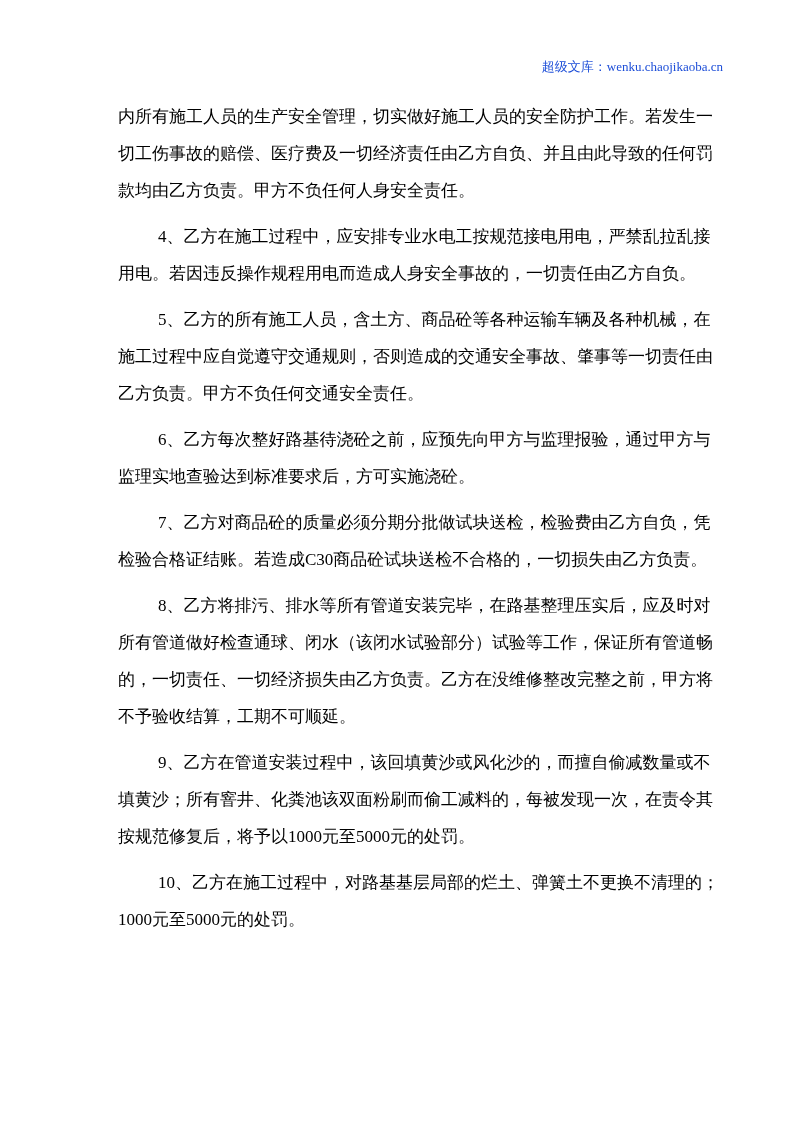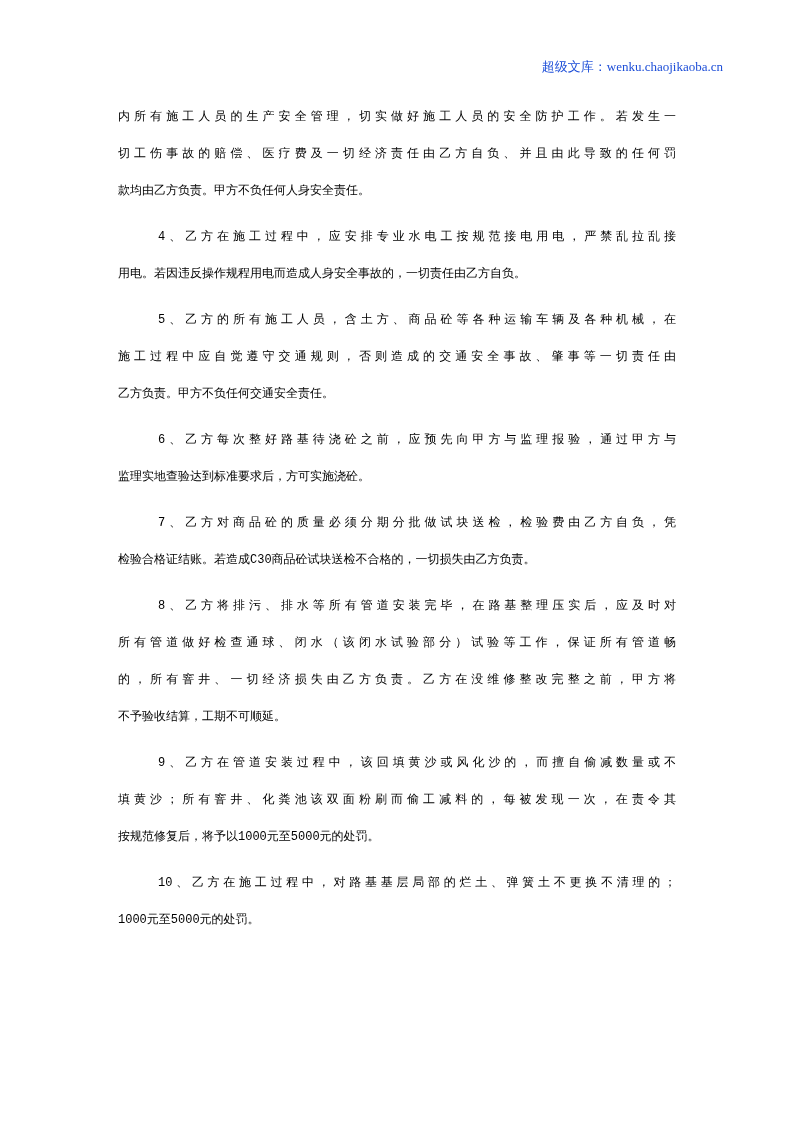--- a/index.html
+++ b/index.html
@@ -1,22 +1,22 @@
 <!DOCTYPE html>
 <html><head>
 <meta charset="utf-8">
 <style>
   html, body { margin: 0; padding: 0; background: #ffffff; }
   body { width: 793px; height: 1122px; position: relative; overflow: hidden;
          font-family: "Liberation Serif", "DejaVu Serif", serif; color: #000; }
   .header { position: absolute; top: 58px; right: 70px; font-size: 13px; color: #1d4ed8; }
   .content { position: absolute; left: 118px; top: 104px; width: 558px; }
   .para { margin: 0 0 9px 0; }
-  .line { font-size: 12px; height: 37px; line-height: 26px; white-space: nowrap;
-          text-align: justify; text-align-last: justify; display: block; font-family: Liberation Mono, monospace; }
+  .line { font-size: 17px; height: 37px; line-height: 26px; white-space: nowrap;
+          text-align: justify; text-align-last: justify; display: block; }
   .line.last { text-align-last: left; }
   .line.indent { padding-left: 40px; }
 </style>
 </head>
 <body>
 
 <div class="header">超级文库：wenku.chaojikaoba.cn</div>
 
 <div class="content">
   <div class="para">
@@ -37,21 +37,21 @@
     <span class="line indent">6、乙方每次整好路基待浇砼之前，应预先向甲方与监理报验，通过甲方与</span>
     <span class="line last">监理实地查验达到标准要求后，方可实施浇砼。</span>
   </div>
   <div class="para">
     <span class="line indent">7、乙方对商品砼的质量必须分期分批做试块送检，检验费由乙方自负，凭</span>
     <span class="line last">检验合格证结账。若造成C30商品砼试块送检不合格的，一切损失由乙方负责。</span>
   </div>
   <div class="para">
     <span class="line indent">8、乙方将排污、排水等所有管道安装完毕，在路基整理压实后，应及时对</span>
     <span class="line">所有管道做好检查通球、闭水（该闭水试验部分）试验等工作，保证所有管道畅</span>
-    <span class="line">的，所有窨井、一切经济损失由乙方负责。乙方在没维修整改完整之前，甲方将</span>
+    <span class="line">的，一切责任、一切经济损失由乙方负责。乙方在没维修整改完整之前，甲方将</span>
     <span class="line last">不予验收结算，工期不可顺延。</span>
   </div>
   <div class="para">
     <span class="line indent">9、乙方在管道安装过程中，该回填黄沙或风化沙的，而擅自偷减数量或不</span>
     <span class="line">填黄沙；所有窨井、化粪池该双面粉刷而偷工减料的，每被发现一次，在责令其</span>
     <span class="line last">按规范修复后，将予以1000元至5000元的处罚。</span>
   </div>
   <div class="para">
     <span class="line indent">10、乙方在施工过程中，对路基基层局部的烂土、弹簧土不更换不清理的；</span>
     <span class="line last">1000元至5000元的处罚。</span>

